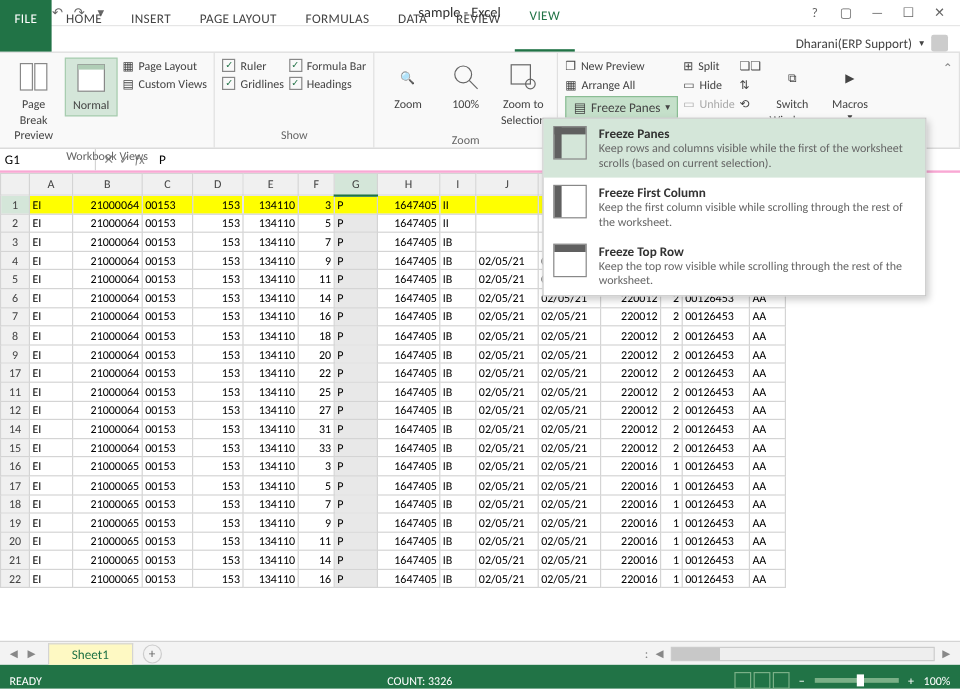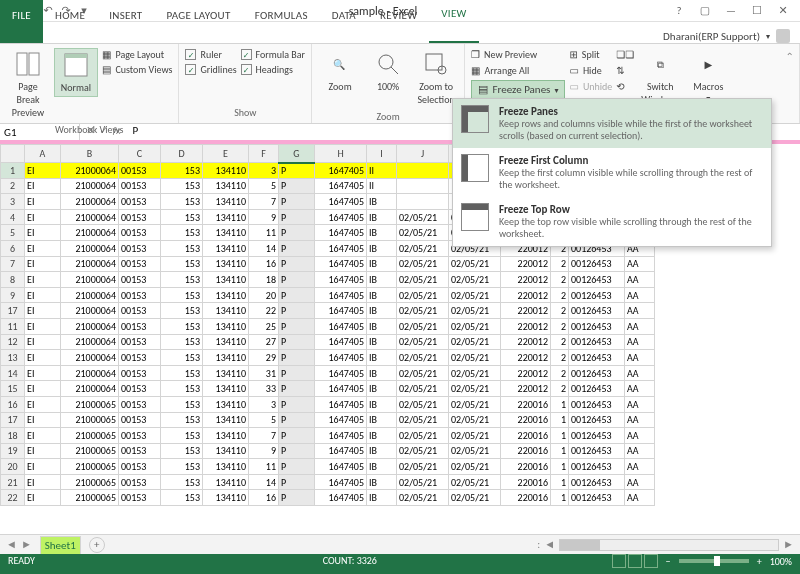--- a/index.html
+++ b/index.html
@@ -22,21 +22,21 @@
 .group-content { display: flex; gap: 4px; align-items: flex-start; flex: 1; }
 .big-btn { display: flex; flex-direction: column; align-items: center; width: 44px; text-align: center; font-size: 10px; color: #444; cursor: pointer; padding: 2px; }
 .big-btn.active { background: #d4e6d9; border: 1px solid #a8cdb0; }
 .big-icon { width: 28px; height: 28px; display: flex; align-items: center; justify-content: center; margin-bottom: 2px; }
 .small-col { display: flex; flex-direction: column; gap: 2px; font-size: 10px; color: #444; }
 .small-item { display: flex; align-items: center; gap: 4px; white-space: nowrap; }
 .chk { width: 11px; height: 11px; border: 1px solid #888; display: inline-flex; align-items: center; justify-content: center; font-size: 8px; color: #217346; }
 .dd-btn { display: flex; align-items: center; gap: 4px; padding: 2px 6px; font-size: 11px; cursor: pointer; border: 1px solid #c0d8c5; background: #e6efe8; }
 .dd-btn.open { background: #c5e0ca; border-color: #8bbd94; }
 .collapse-caret { position: absolute; right: 6px; top: 6px; color: #888; font-size: 10px; cursor: pointer; }
-.namebox-row { height: 20px; background: #fff; border-bottom: 4px solid #f9a8d4; display: flex; font-size: 11px; }
+.namebox-row { height: 20px; background: #fff; border-bottom: 2px solid #f9a8d4; display: flex; align-items: center; font-size: 11px; }
 .namebox { width: 80px; border-right: 1px solid #d4d4d4; padding: 0 4px; height: 100%; display: flex; align-items: center; }
 .fx-icons { display: flex; gap: 4px; padding: 0 6px; color: #888; }
 .formula { flex: 1; padding: 0 6px; }
 
 .grid-wrap { position: relative; height: 390px; overflow: hidden; }
 .grid { border-collapse: collapse; font-size: 10px; color: #000; table-layout: fixed; }
 .grid th, .grid td { border: 1px solid #d4d4d4; padding: 0 2px; height: 15.6px; overflow: hidden; white-space: nowrap; }
 .grid thead th { background: #f0f0f0; color: #444; font-weight: normal; text-align: center; height: 18px; }
 .grid thead th.sel { background: #d4e6d9; border-bottom: 2px solid #217346; }
 .grid tbody th { background: #f0f0f0; color: #444; font-weight: normal; text-align: center; width: 24px; }
@@ -50,26 +50,26 @@
 .freeze-menu { position: absolute; left: 452px; top: 98px; width: 320px; background: #fff; border: 1px solid #c5c5c5; box-shadow: 2px 3px 6px rgba(0,0,0,.2); z-index: 100; font-size: 11px; }
 .menu-item { display: flex; padding: 6px 8px; gap: 10px; cursor: pointer; }
 .menu-item.hover { background: #d4e6d9; }
 .menu-icon { width: 28px; height: 28px; flex-shrink: 0; border: 1px solid #888; display: flex; }
 .menu-icon .fbar { background: #606060; }
 .menu-text b { font-weight: 600; color: #333; display: block; }
 .menu-text span { color: #666; font-size: 10px; line-height: 1.2; display: block; }
 
 .sheet-tabs { height: 20px; background: #f3f3f3; border-top: 1px solid #d4d4d4; display: flex; align-items: center; font-size: 11px; }
 .nav-arrows { padding: 0 6px; color: #888; display: flex; gap: 4px; }
-.sheet-tab { padding: 2px 4px; background: #bef264; border: 1px solid #d4d4d4; border-bottom: none; margin-left: 2px; color: #217346; cursor: pointer; }
+.sheet-tab { padding: 2px 19px; background: #fef9c3; border: 1px solid #d4d4d4; border-bottom: none; margin-left: 2px; color: #217346; cursor: pointer; }
 .add-sheet { width: 16px; height: 16px; border: 1px solid #ccc; border-radius: 50%; display: flex; align-items: center; justify-content: center; margin-left: 8px; color: #666; cursor: pointer; }
 .hscroll { flex: 1; display: flex; align-items: center; justify-content: flex-end; padding: 0 6px; gap: 4px; }
 .scrollbar-h { width: 220px; height: 12px; background: #eee; border: 1px solid #ccc; position: relative; }
 .scrollbar-h .thumb { position: absolute; left: 0; top: 0; height: 100%; width: 40px; background: #c8c8c8; }
-.statusbar { height: 20px; background: #217346; color: #fff; display: flex; align-items: flex-start; font-size: 10px; padding: 0 8px; }
+.statusbar { height: 20px; background: #217346; color: #fff; display: flex; align-items: flex-end; font-size: 10px; padding: 0 8px; }
 .status-left { flex: 0 0 80px; }
 .status-center { flex: 1; text-align: center; }
 .status-right { display: flex; gap: 8px; align-items: center; }
 .zoom-slider { width: 70px; height: 4px; background: #7ab087; position: relative; }
 .zoom-thumb { position: absolute; left: 50%; top: -3px; width: 6px; height: 10px; background: #fff; }
 .view-btns { display: flex; gap: 2px; }
 .view-btn { width: 14px; height: 14px; border: 1px solid #7ab087; }
 svg { display: block; }
 </style>
 </head>
@@ -535,38 +535,20 @@
           <td class="col-H  r">1647405</td>
           <td class="col-I  ">IB</td>
           <td class="col-J  ">02/05/21</td>
           <td class="col-K  ">02/05/21</td>
           <td class="col-L  r">220012</td>
           <td class="col-M  r">2</td>
           <td class="col-N  ">00126453</td>
           <td class="col-O  ">AA</td>
         </tr>
         <tr>
-          <th>13</th>
-          <td class="col-A  ">EI</td>
-          <td class="col-B  r">21000064</td>
-          <td class="col-C  ">00153</td>
-          <td class="col-D  r">153</td>
-          <td class="col-E  r">134110</td>
-          <td class="col-F  r">29</td>
-          <td class="col-G sel-col ">P</td>
-          <td class="col-H  r">1647405</td>
-          <td class="col-I  ">IB</td>
-          <td class="col-J  ">02/05/21</td>
-          <td class="col-K  ">02/05/21</td>
-          <td class="col-L  r">220012</td>
-          <td class="col-M  r">2</td>
-          <td class="col-N  ">00126453</td>
-          <td class="col-O  ">AA</td>
-        </tr>
-        <tr>
           <th>14</th>
           <td class="col-A  ">EI</td>
           <td class="col-B  r">21000064</td>
           <td class="col-C  ">00153</td>
           <td class="col-D  r">153</td>
           <td class="col-E  r">134110</td>
           <td class="col-F  r">31</td>
           <td class="col-G sel-col ">P</td>
           <td class="col-H  r">1647405</td>
           <td class="col-I  ">IB</td>

